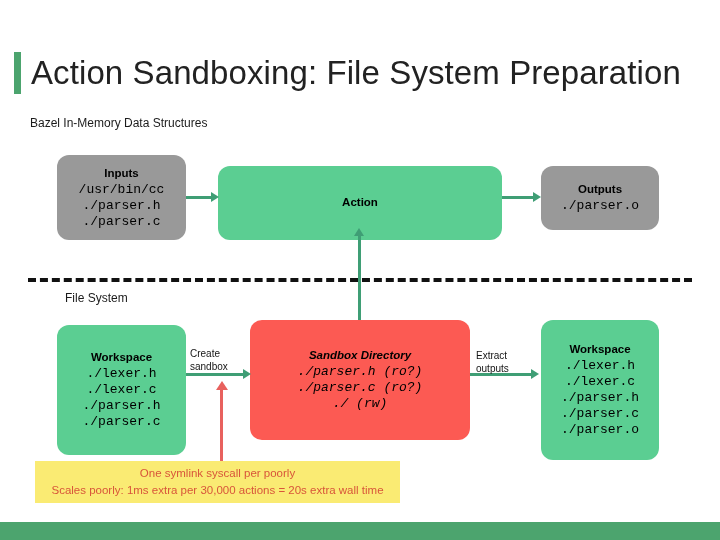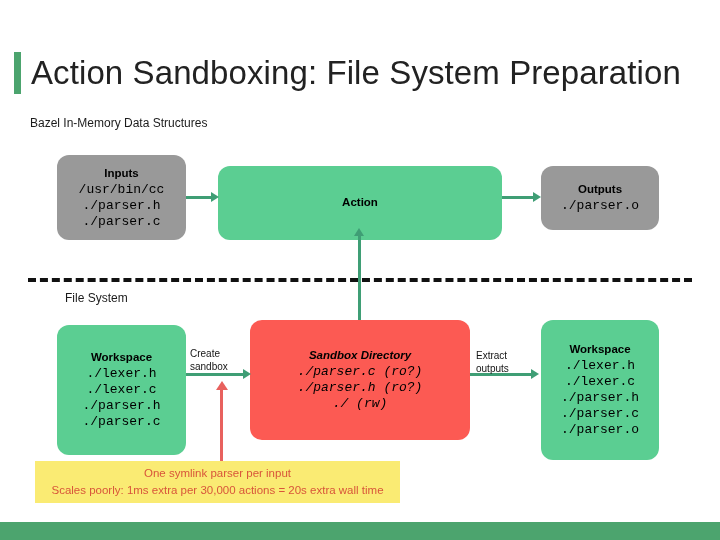--- a/index.html
+++ b/index.html
@@ -224,22 +224,22 @@
 <div id="node-workspace-left" class="node green">
   <div class="node-title">Workspace</div>
   <div class="node-line">./lexer.h</div>
   <div class="node-line">./lexer.c</div>
   <div class="node-line">./parser.h</div>
   <div class="node-line">./parser.c</div>
 </div>
 
 <div id="node-sandbox" class="node red">
   <div class="node-title">Sandbox Directory</div>
+  <div class="node-line">./parser.h (ro?)</div>
   <div class="node-line">./parser.c (ro?)</div>
-  <div class="node-line">./parser.h (ro?)</div>
   <div class="node-line">./ (rw)</div>
 </div>
 
 <div id="node-workspace-right" class="node green">
   <div class="node-title">Workspace</div>
   <div class="node-line">./lexer.h</div>
   <div class="node-line">./lexer.c</div>
   <div class="node-line">./parser.h</div>
   <div class="node-line">./parser.c</div>
   <div class="node-line">./parser.o</div>
@@ -252,17 +252,17 @@
 
 <div id="arrow-sandbox-workspace-line" class="arrow-line"></div>
 <div id="arrow-sandbox-workspace-head" class="arrow-head right"></div>
 <div id="label-extract-outputs" class="edge-label">Extract
 outputs</div>
 
 <div id="arrow-callout-line" class="arrow-line red"></div>
 <div id="arrow-callout-head" class="arrow-head up-red"></div>
 
 <div id="callout-note">
-  <div class="callout-line">One symlink parser per input</div>
+  <div class="callout-line">One symlink syscall per poorly</div>
   <div class="callout-line">Scales poorly: 1ms extra per 30,000 actions = 20s extra wall time</div>
 </div>
 
 <div id="footer-bar"></div>
 
 </body></html>

